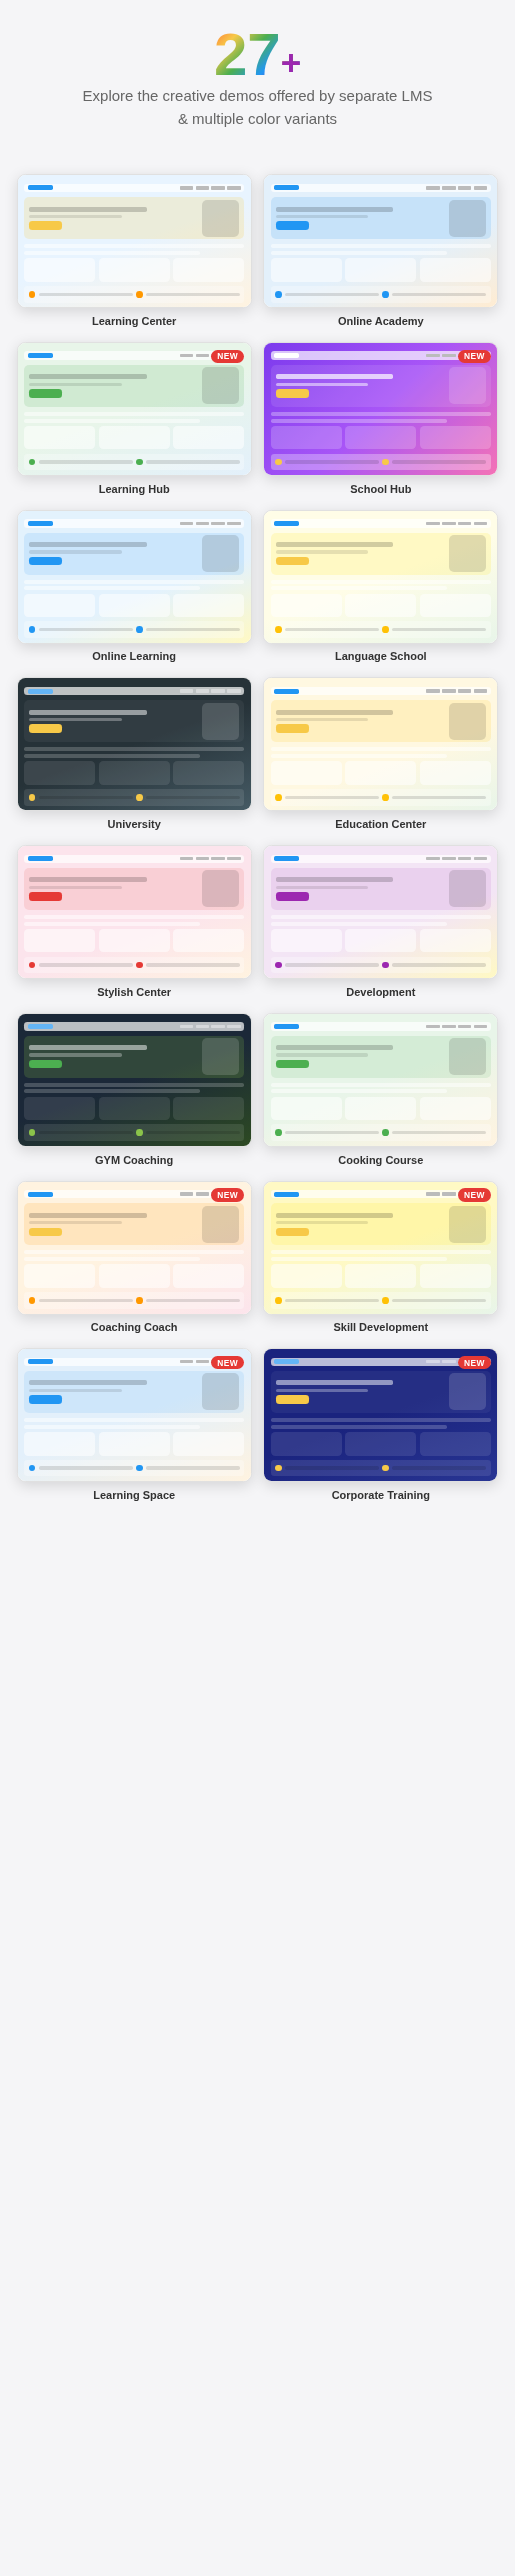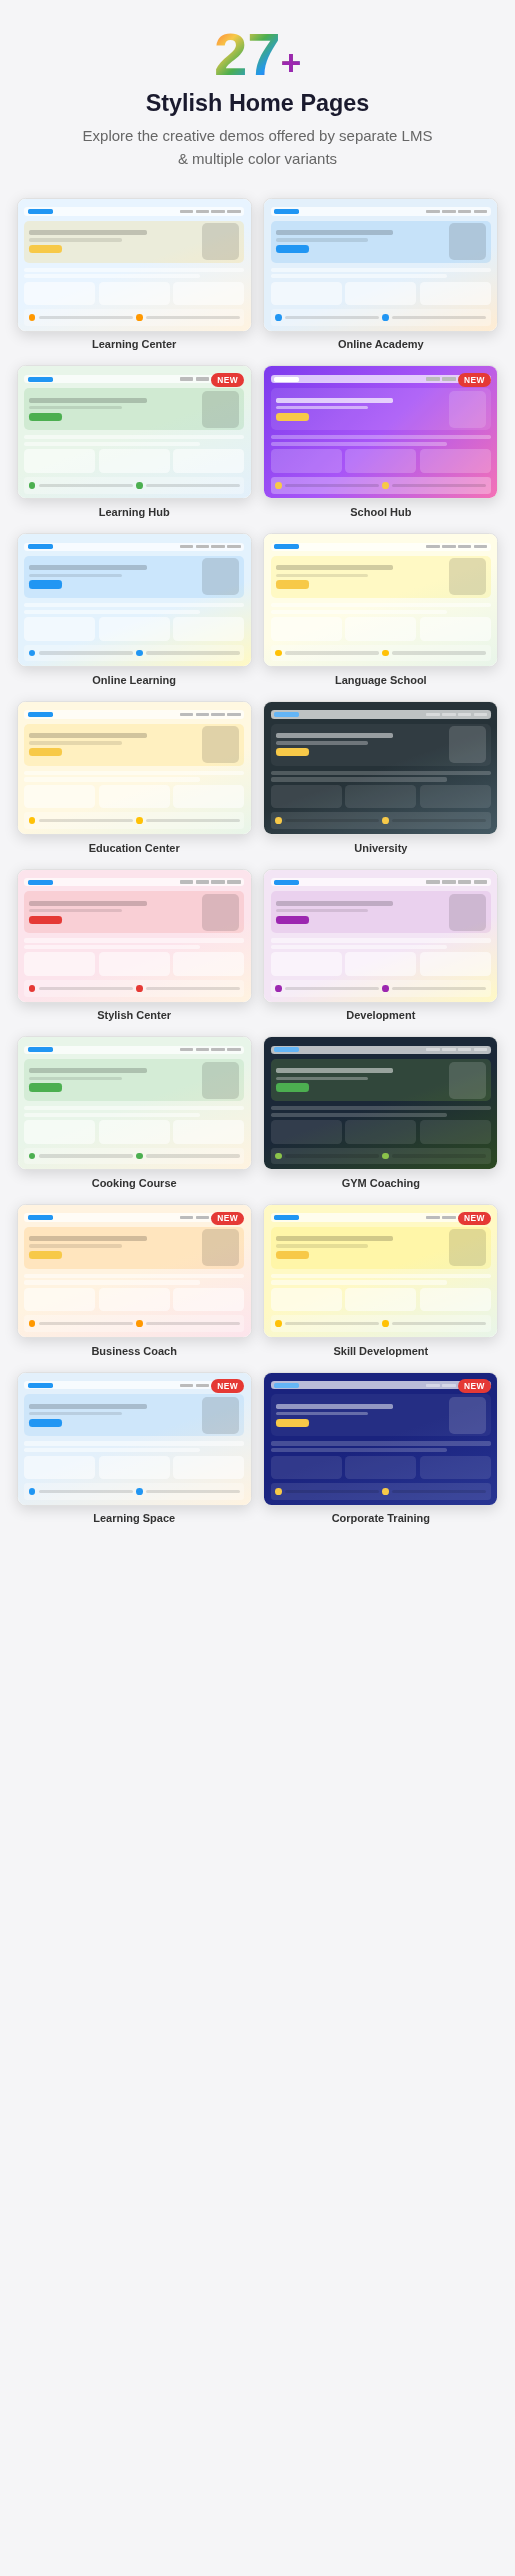--- a/index.html
+++ b/index.html
@@ -232,33 +232,32 @@
       cursor: pointer;
       box-shadow: 0 3.3px 13.4px rgba(247,201,72,0.4);
       margin-top: 8.4px;
     }
     .eye-icon {
       width: 15px;
       height: 15px;
     }
     .page-hero {
       position: relative;
-      padding-bottom: 4px;
+      padding-bottom: 21px;
     }
   </style>
 </head>
 <body>
 
 <div class="page-container">
 
   <div class="page-hero">
     <div>
       <span class="hero-number">27</span><span class="hero-number hero-plus">+</span>
     </div>
-    <div class="hero-title">Stylish Home Pages</div>
     <div class="hero-subtitle">Explore the creative demos offered by separate LMS<br>&amp; multiple color variants</div>
   </div>
 
   <div class="demos-grid" id="demos-grid">
   <div class="demo-item">
         <div class="demo-thumb">
           <div class="thumb-inner " style="background: linear-gradient(160deg, rgb(232, 244, 255) 50%, rgb(255, 243, 224) 100%);">
     <div class="mock-header">
       <div class="mock-logo"></div>
       <div class="mock-nav">
@@ -475,57 +474,20 @@
       <div class="mock-strip-line"></div>
       <div class="mock-strip-dot" style="background:#ffc107"></div>
       <div class="mock-strip-line"></div>
     </div>
   </div>
         </div>
         <div class="demo-label">Language School</div>
       </div>
       <div class="demo-item">
         <div class="demo-thumb">
-          <div class="thumb-inner " style="background: linear-gradient(160deg, rgb(255, 248, 225) 60%, rgb(232, 245, 233) 100%);">
-    <div class="mock-header">
-      <div class="mock-logo"></div>
-      <div class="mock-nav">
-        <span></span>
-        <span></span>
-        <span></span>
-        <span></span>
-      </div>
-    </div>
-    <div class="mock-hero" style="background:rgba(255,193,7,0.15)">
-      <div class="mock-hero-text">
-        <div class="mock-title-bar"></div>
-        <div class="mock-subtitle-bar"></div>
-        <div class="mock-btn mock-btn-yellow"></div>
-      </div>
-      <div class="mock-image-block" style="background:rgba(0,0,0,0.12)"></div>
-    </div>
-    <div class="mock-row "></div>
-    <div class="mock-row " style="width:80%"></div>
-    <div class="mock-cards">
-      <div class="mock-card "></div>
-      <div class="mock-card "></div>
-      <div class="mock-card "></div>
-    </div>
-    <div class="mock-strip" style="margin-top:4.2px">
-      <div class="mock-strip-dot" style="background:#ffc107"></div>
-      <div class="mock-strip-line"></div>
-      <div class="mock-strip-dot" style="background:#ffc107"></div>
-      <div class="mock-strip-line"></div>
-    </div>
-  </div>
-        </div>
-        <div class="demo-label">Education Center</div>
-      </div>
-      <div class="demo-item">
-        <div class="demo-thumb">
           <div class="thumb-inner thumb-dark" style="background: linear-gradient(160deg, rgb(38, 50, 56) 50%, rgb(69, 90, 100) 100%);">
     <div class="mock-header">
       <div class="mock-logo"></div>
       <div class="mock-nav">
         <span></span>
         <span></span>
         <span></span>
         <span></span>
       </div>
     </div>
@@ -549,20 +511,57 @@
       <div class="mock-strip-line"></div>
       <div class="mock-strip-dot" style="background:#f7c948"></div>
       <div class="mock-strip-line"></div>
     </div>
   </div>
         </div>
         <div class="demo-label">University</div>
       </div>
       <div class="demo-item">
         <div class="demo-thumb">
+          <div class="thumb-inner " style="background: linear-gradient(160deg, rgb(255, 248, 225) 60%, rgb(232, 245, 233) 100%);">
+    <div class="mock-header">
+      <div class="mock-logo"></div>
+      <div class="mock-nav">
+        <span></span>
+        <span></span>
+        <span></span>
+        <span></span>
+      </div>
+    </div>
+    <div class="mock-hero" style="background:rgba(255,193,7,0.15)">
+      <div class="mock-hero-text">
+        <div class="mock-title-bar"></div>
+        <div class="mock-subtitle-bar"></div>
+        <div class="mock-btn mock-btn-yellow"></div>
+      </div>
+      <div class="mock-image-block" style="background:rgba(0,0,0,0.12)"></div>
+    </div>
+    <div class="mock-row "></div>
+    <div class="mock-row " style="width:80%"></div>
+    <div class="mock-cards">
+      <div class="mock-card "></div>
+      <div class="mock-card "></div>
+      <div class="mock-card "></div>
+    </div>
+    <div class="mock-strip" style="margin-top:4.2px">
+      <div class="mock-strip-dot" style="background:#ffc107"></div>
+      <div class="mock-strip-line"></div>
+      <div class="mock-strip-dot" style="background:#ffc107"></div>
+      <div class="mock-strip-line"></div>
+    </div>
+  </div>
+        </div>
+        <div class="demo-label">Education Center</div>
+      </div>
+      <div class="demo-item">
+        <div class="demo-thumb">
           <div class="thumb-inner " style="background: linear-gradient(160deg, rgb(252, 228, 236) 60%, rgb(255, 243, 224) 100%);">
     <div class="mock-header">
       <div class="mock-logo"></div>
       <div class="mock-nav">
         <span></span>
         <span></span>
         <span></span>
         <span></span>
       </div>
     </div>
@@ -620,57 +619,20 @@
     </div>
     <div class="mock-strip" style="margin-top:4.2px">
       <div class="mock-strip-dot" style="background:#9c27b0"></div>
       <div class="mock-strip-line"></div>
       <div class="mock-strip-dot" style="background:#9c27b0"></div>
       <div class="mock-strip-line"></div>
     </div>
   </div>
         </div>
         <div class="demo-label">Development</div>
-      </div>
-      <div class="demo-item">
-        <div class="demo-thumb">
-          <div class="thumb-inner " style="background: linear-gradient(160deg, rgb(232, 245, 233) 50%, rgb(255, 243, 224) 100%);">
-    <div class="mock-header">
-      <div class="mock-logo"></div>
-      <div class="mock-nav">
-        <span></span>
-        <span></span>
-        <span></span>
-        <span></span>
-      </div>
-    </div>
-    <div class="mock-hero" style="background:rgba(76,175,80,0.12)">
-      <div class="mock-hero-text">
-        <div class="mock-title-bar"></div>
-        <div class="mock-subtitle-bar"></div>
-        <div class="mock-btn mock-btn-green"></div>
-      </div>
-      <div class="mock-image-block" style="background:rgba(0,0,0,0.12)"></div>
-    </div>
-    <div class="mock-row "></div>
-    <div class="mock-row " style="width:80%"></div>
-    <div class="mock-cards">
-      <div class="mock-card "></div>
-      <div class="mock-card "></div>
-      <div class="mock-card "></div>
-    </div>
-    <div class="mock-strip" style="margin-top:4.2px">
-      <div class="mock-strip-dot" style="background:#4caf50"></div>
-      <div class="mock-strip-line"></div>
-      <div class="mock-strip-dot" style="background:#4caf50"></div>
-      <div class="mock-strip-line"></div>
-    </div>
-  </div>
-        </div>
-        <div class="demo-label">Cooking Course</div>
       </div>
       <div class="demo-item">
         <div class="demo-thumb">
           <div class="thumb-inner thumb-dark" style="background: linear-gradient(160deg, rgb(27, 40, 56) 50%, rgb(45, 74, 34) 100%);">
     <div class="mock-header">
       <div class="mock-logo"></div>
       <div class="mock-nav">
         <span></span>
         <span></span>
         <span></span>
@@ -697,20 +659,57 @@
       <div class="mock-strip-line"></div>
       <div class="mock-strip-dot" style="background:#8bc34a"></div>
       <div class="mock-strip-line"></div>
     </div>
   </div>
         </div>
         <div class="demo-label">GYM Coaching</div>
       </div>
       <div class="demo-item">
         <div class="demo-thumb">
+          <div class="thumb-inner " style="background: linear-gradient(160deg, rgb(232, 245, 233) 50%, rgb(255, 243, 224) 100%);">
+    <div class="mock-header">
+      <div class="mock-logo"></div>
+      <div class="mock-nav">
+        <span></span>
+        <span></span>
+        <span></span>
+        <span></span>
+      </div>
+    </div>
+    <div class="mock-hero" style="background:rgba(76,175,80,0.12)">
+      <div class="mock-hero-text">
+        <div class="mock-title-bar"></div>
+        <div class="mock-subtitle-bar"></div>
+        <div class="mock-btn mock-btn-green"></div>
+      </div>
+      <div class="mock-image-block" style="background:rgba(0,0,0,0.12)"></div>
+    </div>
+    <div class="mock-row "></div>
+    <div class="mock-row " style="width:80%"></div>
+    <div class="mock-cards">
+      <div class="mock-card "></div>
+      <div class="mock-card "></div>
+      <div class="mock-card "></div>
+    </div>
+    <div class="mock-strip" style="margin-top:4.2px">
+      <div class="mock-strip-dot" style="background:#4caf50"></div>
+      <div class="mock-strip-line"></div>
+      <div class="mock-strip-dot" style="background:#4caf50"></div>
+      <div class="mock-strip-line"></div>
+    </div>
+  </div>
+        </div>
+        <div class="demo-label">Cooking Course</div>
+      </div>
+      <div class="demo-item">
+        <div class="demo-thumb">
           <div class="badge-new">NEW</div>
           <div class="thumb-inner " style="background: linear-gradient(160deg, rgb(255, 243, 224) 50%, rgb(252, 228, 236) 100%);">
     <div class="mock-header">
       <div class="mock-logo"></div>
       <div class="mock-nav">
         <span></span>
         <span></span>
         <span></span>
         <span></span>
       </div>
@@ -731,21 +730,21 @@
       <div class="mock-card "></div>
     </div>
     <div class="mock-strip" style="margin-top:4.2px">
       <div class="mock-strip-dot" style="background:#ff9800"></div>
       <div class="mock-strip-line"></div>
       <div class="mock-strip-dot" style="background:#ff9800"></div>
       <div class="mock-strip-line"></div>
     </div>
   </div>
         </div>
-        <div class="demo-label">Business Coach</div>
+        <div class="demo-label">Coaching Coach</div>
       </div>
       <div class="demo-item">
         <div class="demo-thumb">
           <div class="badge-new">NEW</div>
           <div class="thumb-inner " style="background: linear-gradient(160deg, rgb(255, 249, 196) 50%, rgb(232, 245, 233) 100%);">
     <div class="mock-header">
       <div class="mock-logo"></div>
       <div class="mock-nav">
         <span></span>
         <span></span>

